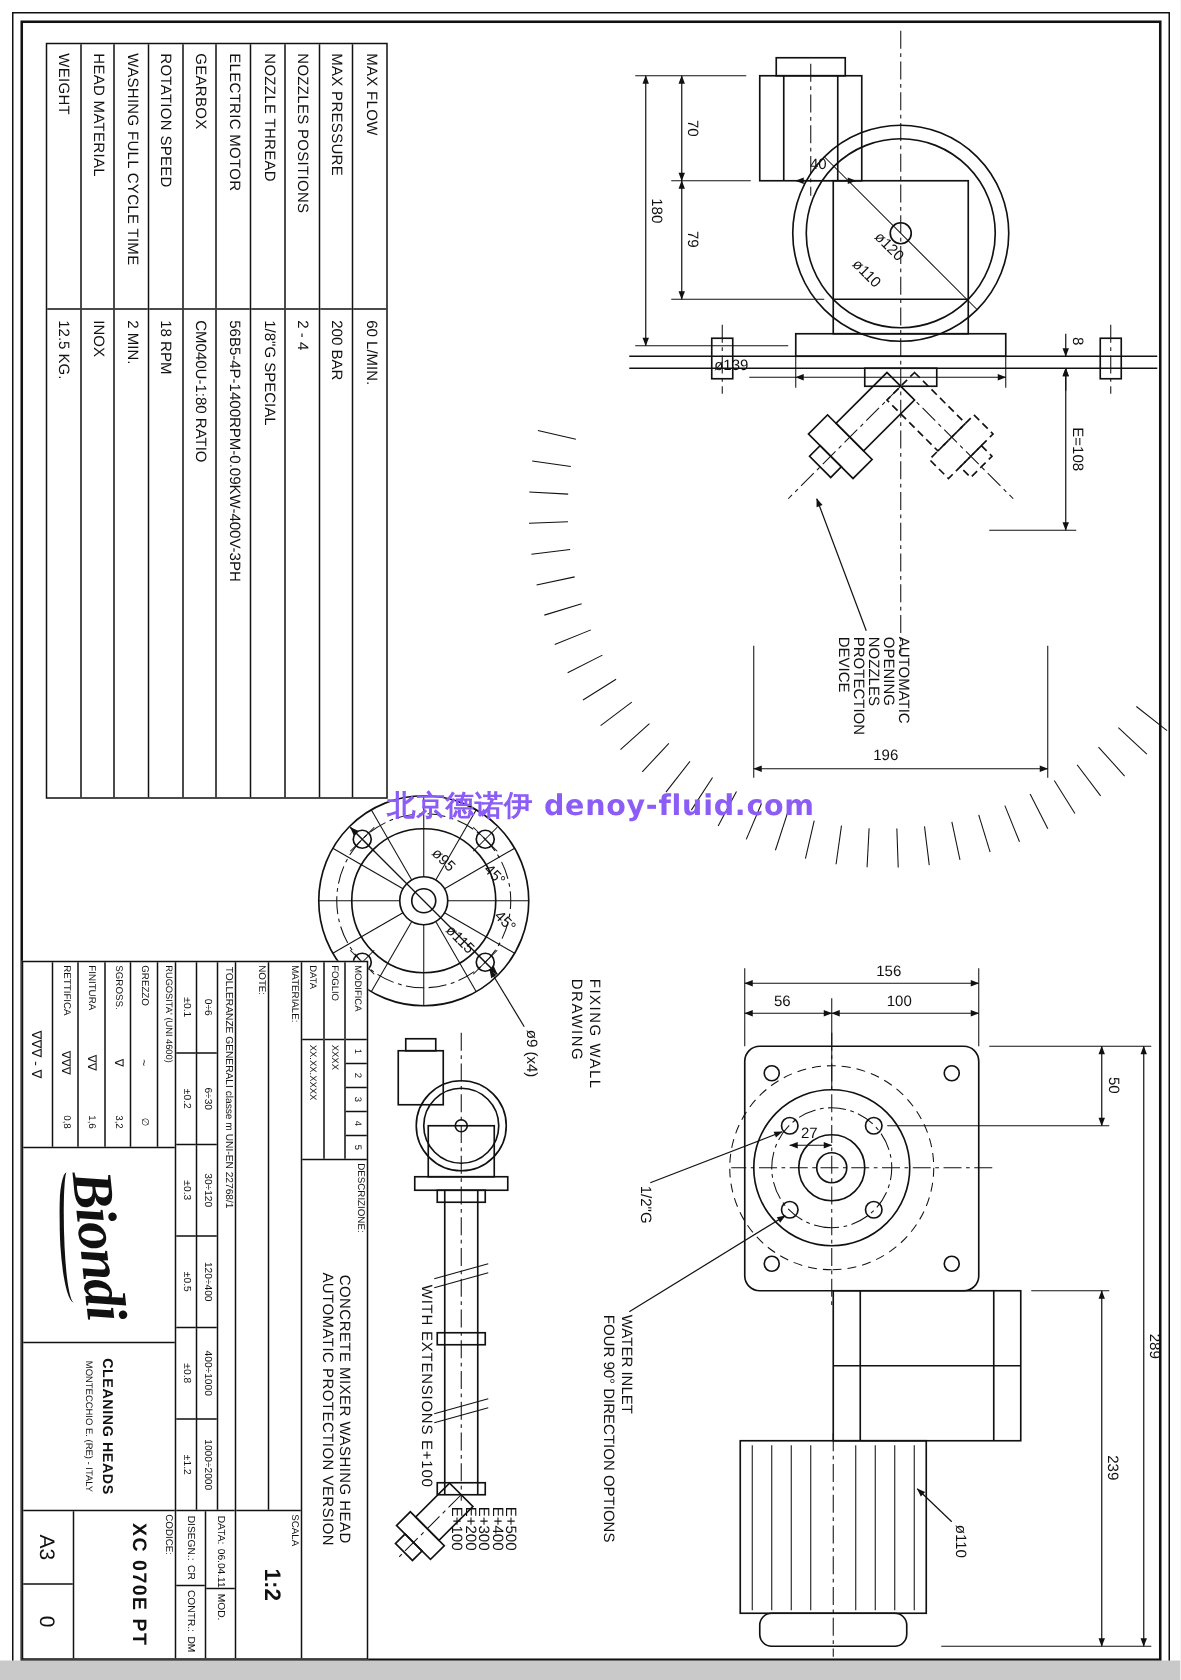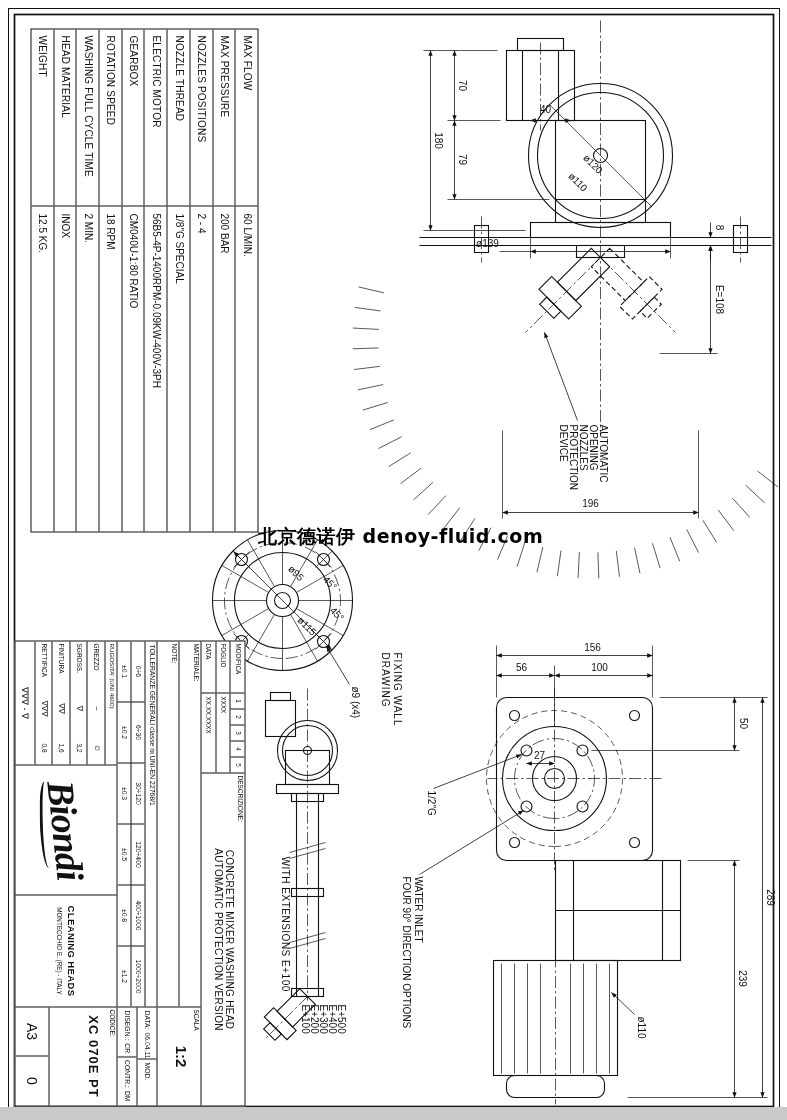--- a/index.html
+++ b/index.html
@@ -76,21 +76,21 @@
               border-bottom:3px solid #111;border-radius:0 0 70% 30%/0 0 10px 5px;}
   .tb-co{width:112px;border-right:1px solid #111;text-align:center;display:flex;flex-direction:column;justify-content:center;gap:3px;}
   .co1{font-size:9.5px;font-weight:bold;letter-spacing:.4px;}
   .co2{font-size:6.3px;}
   .tb-cod{flex:1;display:flex;flex-direction:column;}
   .cod-v{flex:1;font-size:13px;font-weight:bold;text-align:center;letter-spacing:1px;padding-top:8px;}
   .cod-b{height:34px;display:flex;border-top:1px solid #111;}
   .cod-fmt{width:50%;border-right:1px solid #111;display:flex;align-items:center;justify-content:center;font-size:14px;}
   .cod-rev{flex:1;display:flex;align-items:center;justify-content:center;font-size:14px;}
 
-  .watermark{position:absolute;left:258px;top:524px;font-size:19px;font-weight:bold;color:#000000;
+  .watermark{position:absolute;left:258px;top:524px;font-size:19px;font-weight:bold;color:#8b5cf6;
              letter-spacing:.5px;font-family:"DejaVu Sans",sans-serif;}
   .bottom-strip{position:absolute;left:0;top:1107px;width:787px;height:13px;background:#c9c9c9;}
 </style>
 </head>
 <body>
 
 <div class="page">
   <div class="sheet">
 
     <svg id="cad" width="1120" height="787" viewBox="0 0 1120 787">

